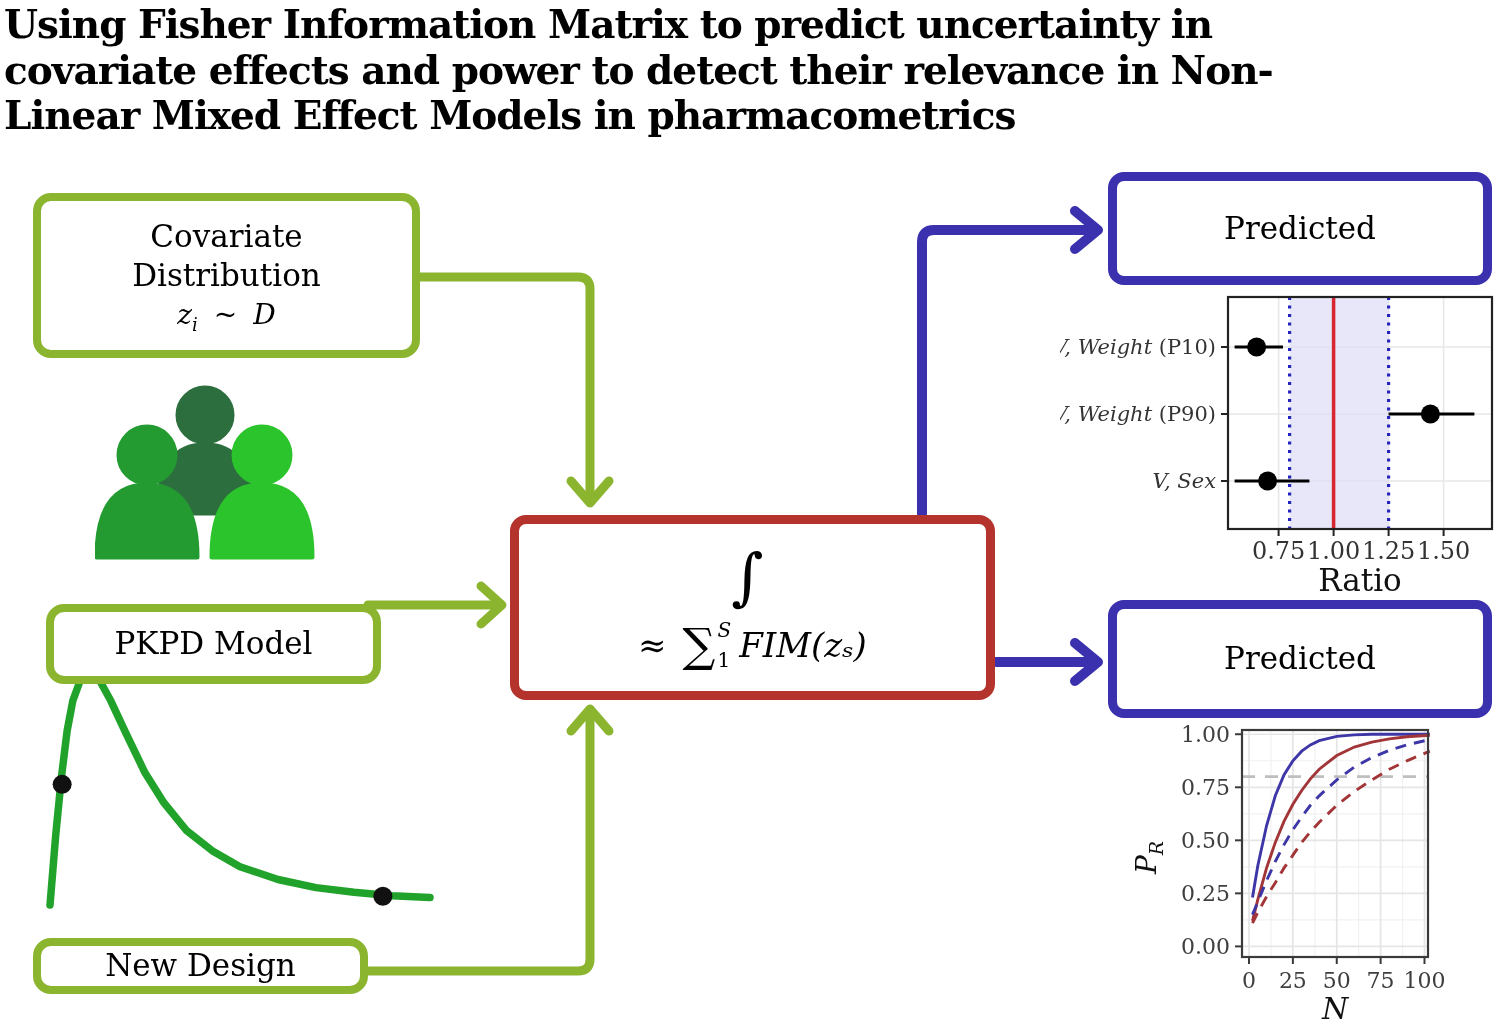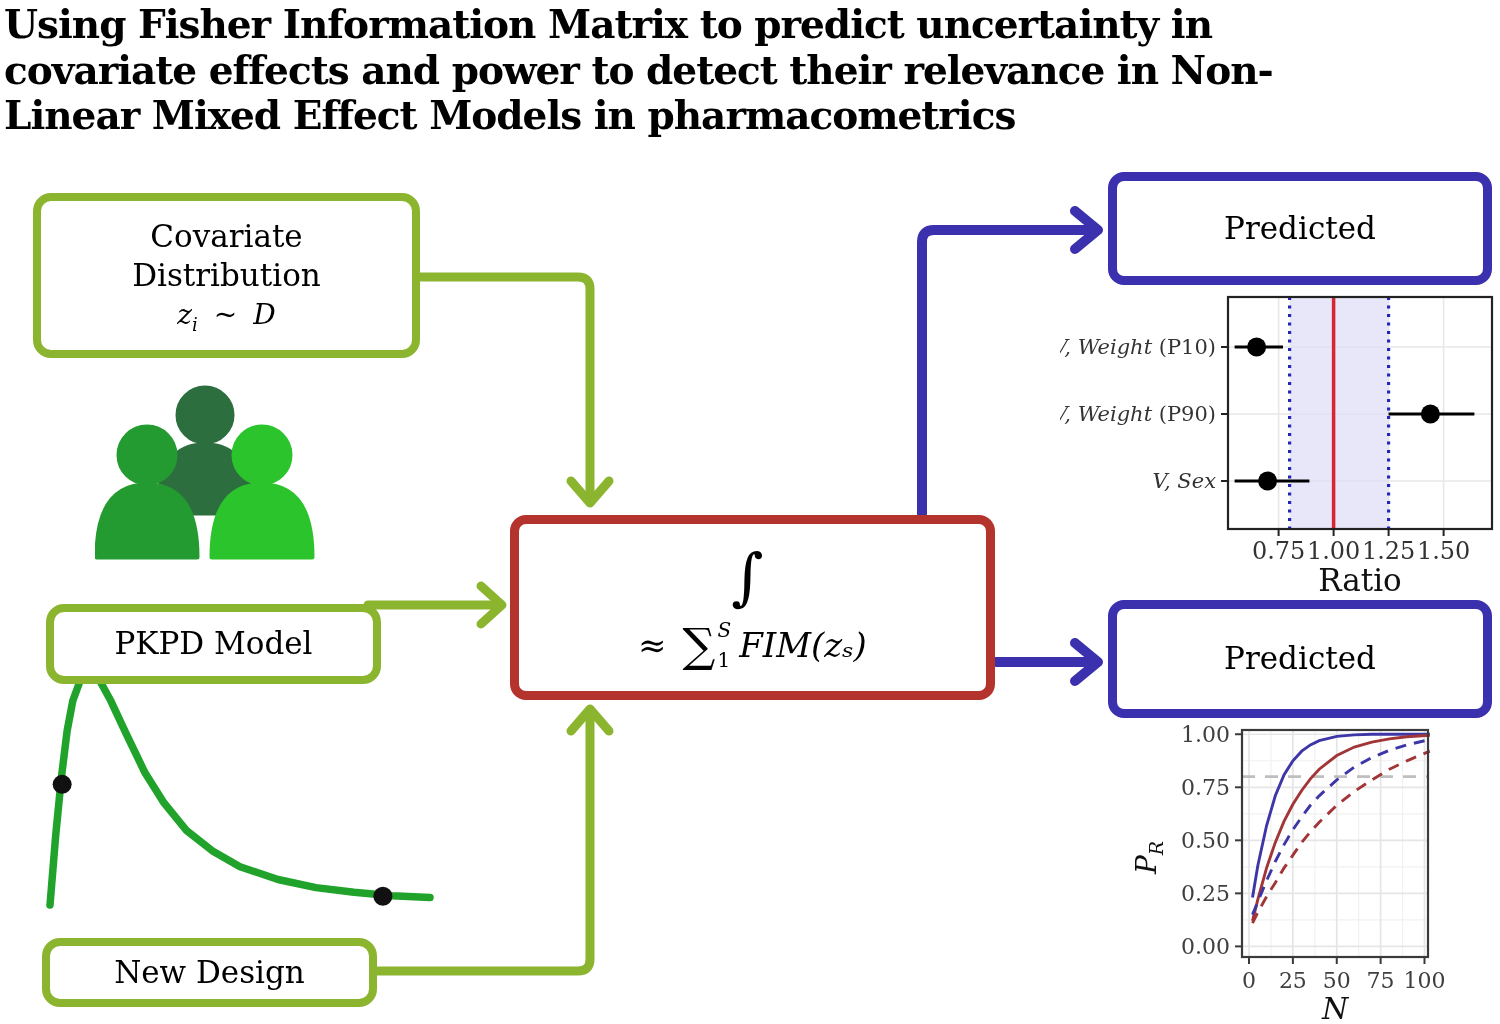--- a/index.html
+++ b/index.html
@@ -90,21 +90,21 @@
   <div class="lbl">PKPD Model</div>
 </div>
 
 <svg id="pk-curve" class="abs chart" style="left:30px;top:650px" width="420" height="270" viewBox="0 0 420 270">
     <path d="M20.0 255.0 L25.7 185.4 L31.4 127.4 L37.1 81.0 L42.8 50.8 L50.4 30.0 L59.9 23.0 L69.4 30.0 L80.8 50.8 L96.0 83.3 L115.0 122.8 L134.0 152.9 L156.8 180.8 L183.4 201.6 L210.0 216.7 L248.0 229.5 L286.0 237.6 L324.0 242.2 L362.0 245.7 L400.0 247.6" fill="none" stroke="#21A32B" stroke-width="7.5" stroke-linecap="round" stroke-linejoin="round"></path>
     <circle cx="32.16" cy="134.36" r="9.5" fill="#111111"></circle>
     <circle cx="59.9" cy="23" r="9.5" fill="#111111"></circle>
     <circle cx="352.88" cy="246.184" r="9.5" fill="#111111"></circle>
   </svg>
 
-<div class="node green abs" style="left:42px;top:938px;width:335px;height:69px;">
+<div class="node green abs" style="left:33px;top:938px;width:335px;height:56px;">
   <div class="lbl">New Design</div>
 </div>
 
 <div class="node red abs" style="left:510px;top:515px;width:485px;height:185px;">
   <div class="fim-line1">
     <span class="int">∫</span>
   </div>
   <div class="fim-line2">
     <span class="approx">≈</span>
     <span class="sum">∑</span>

